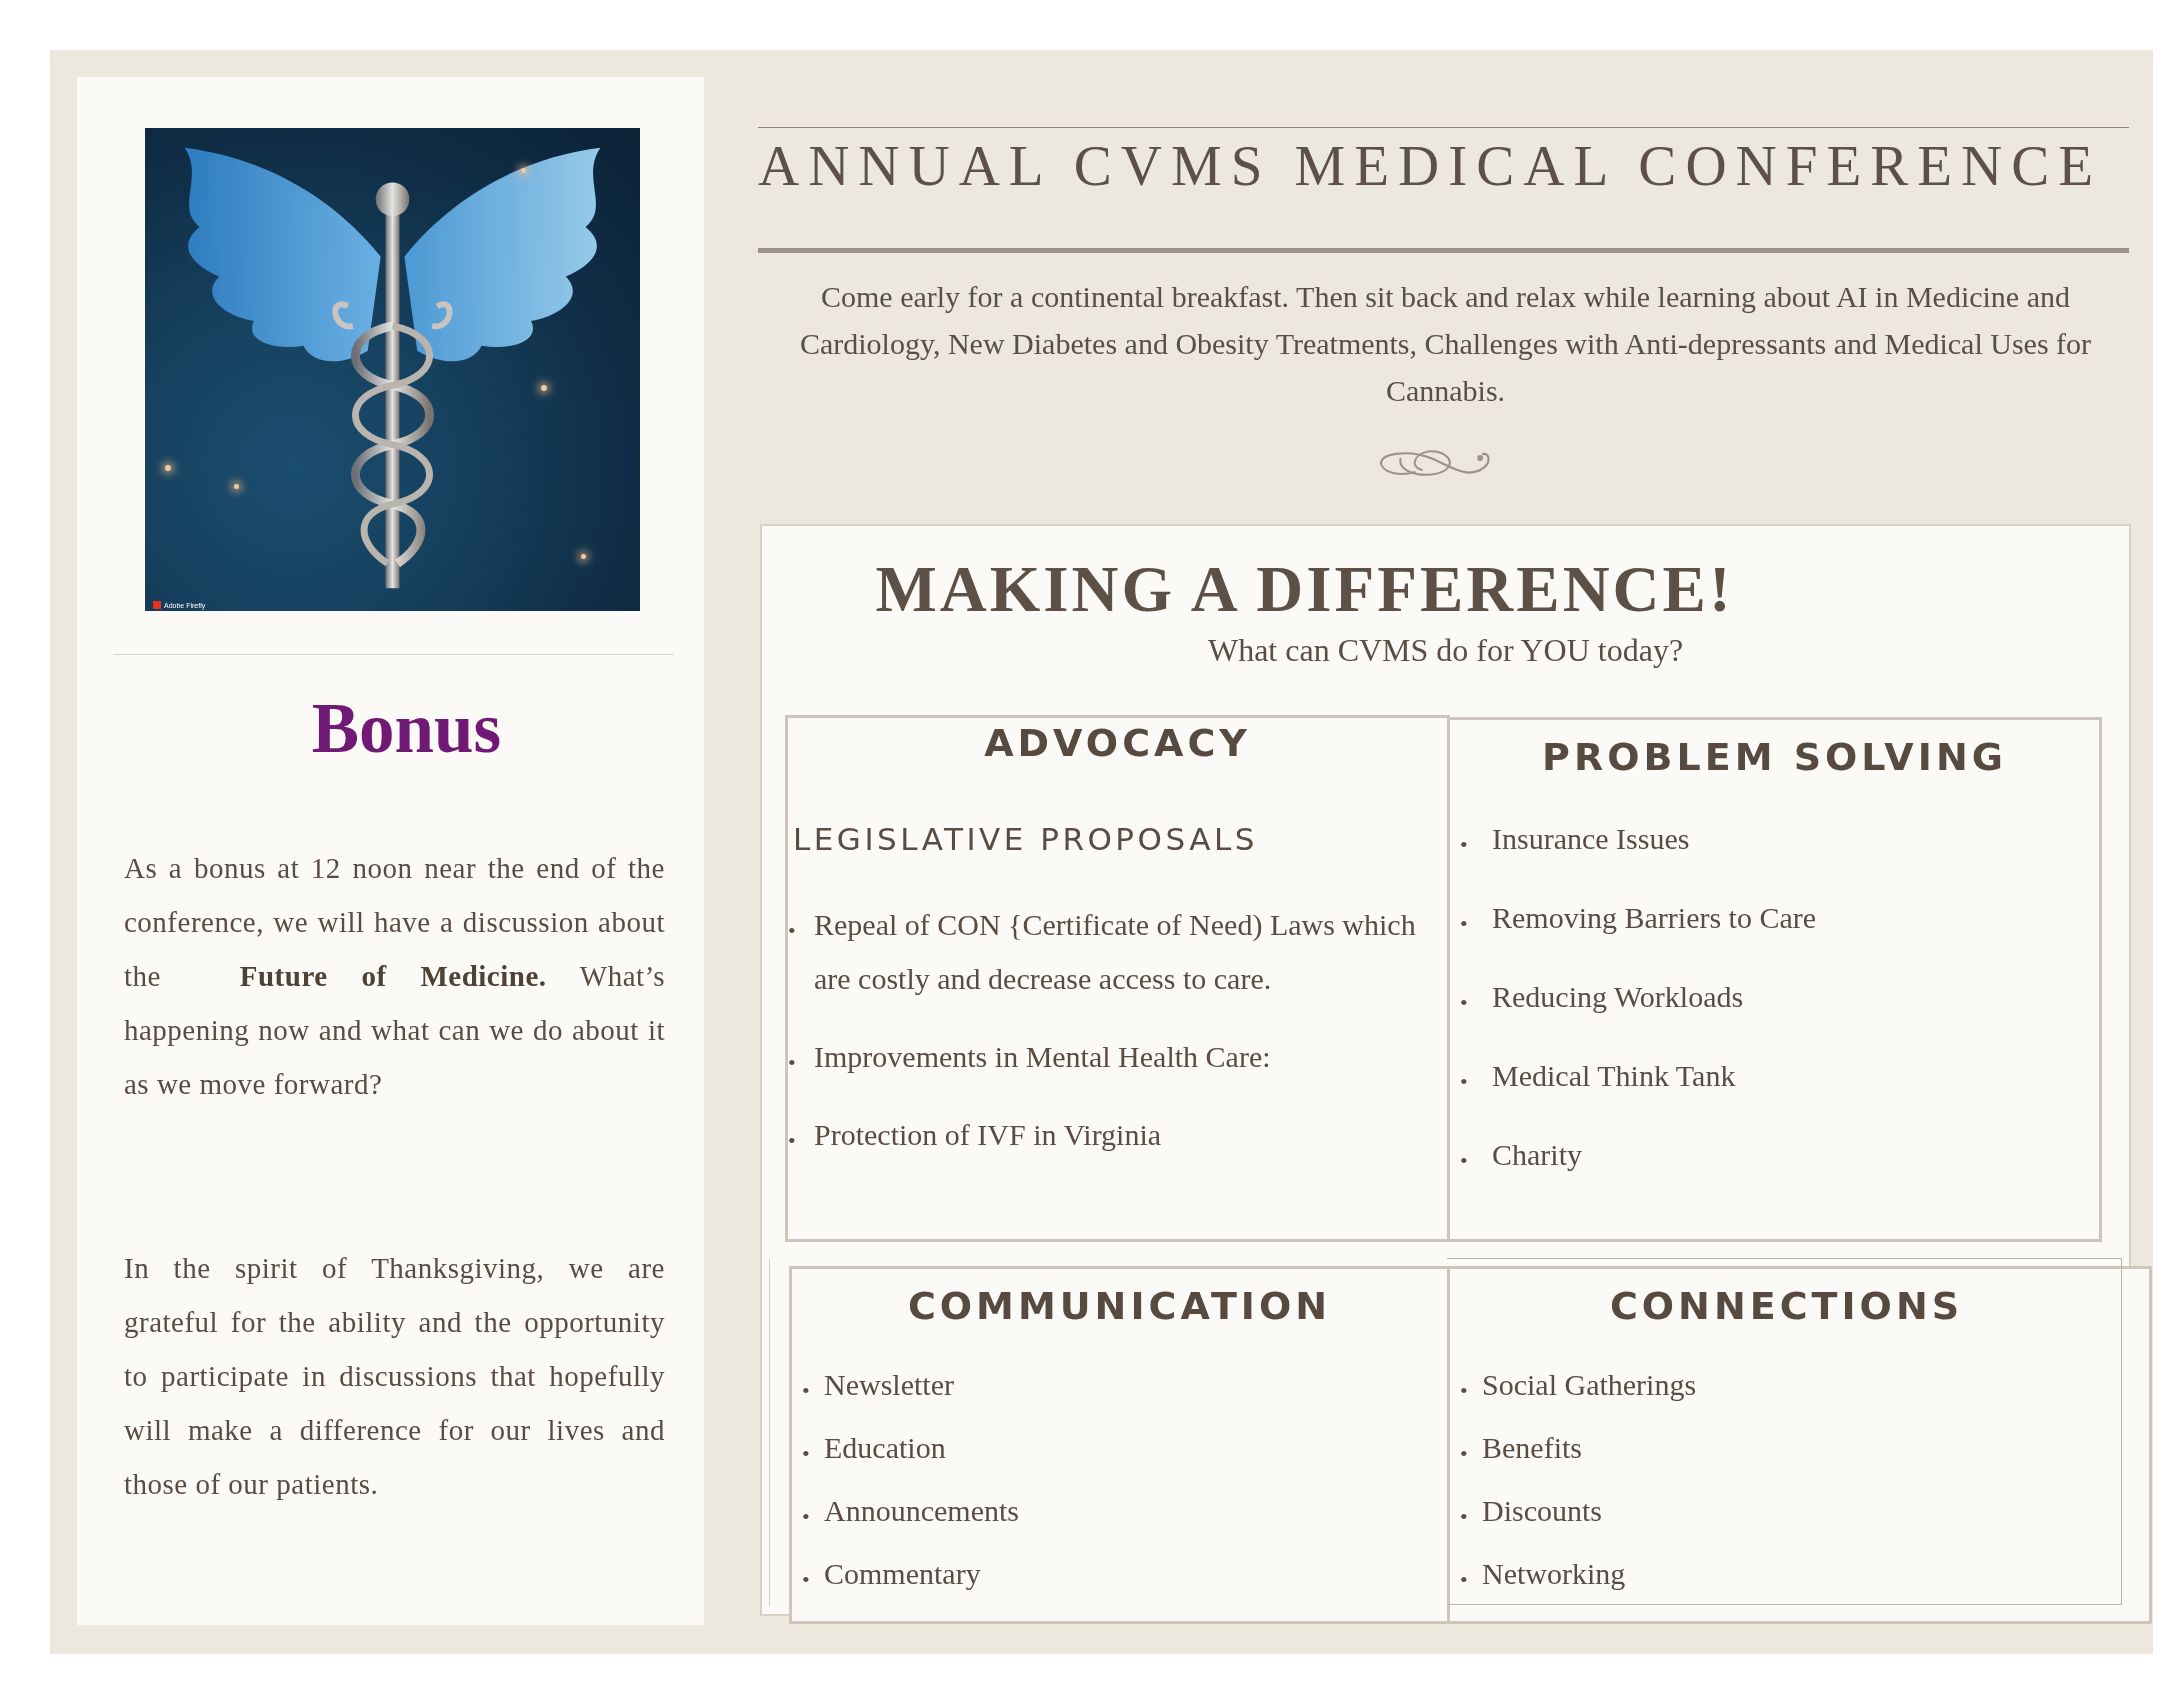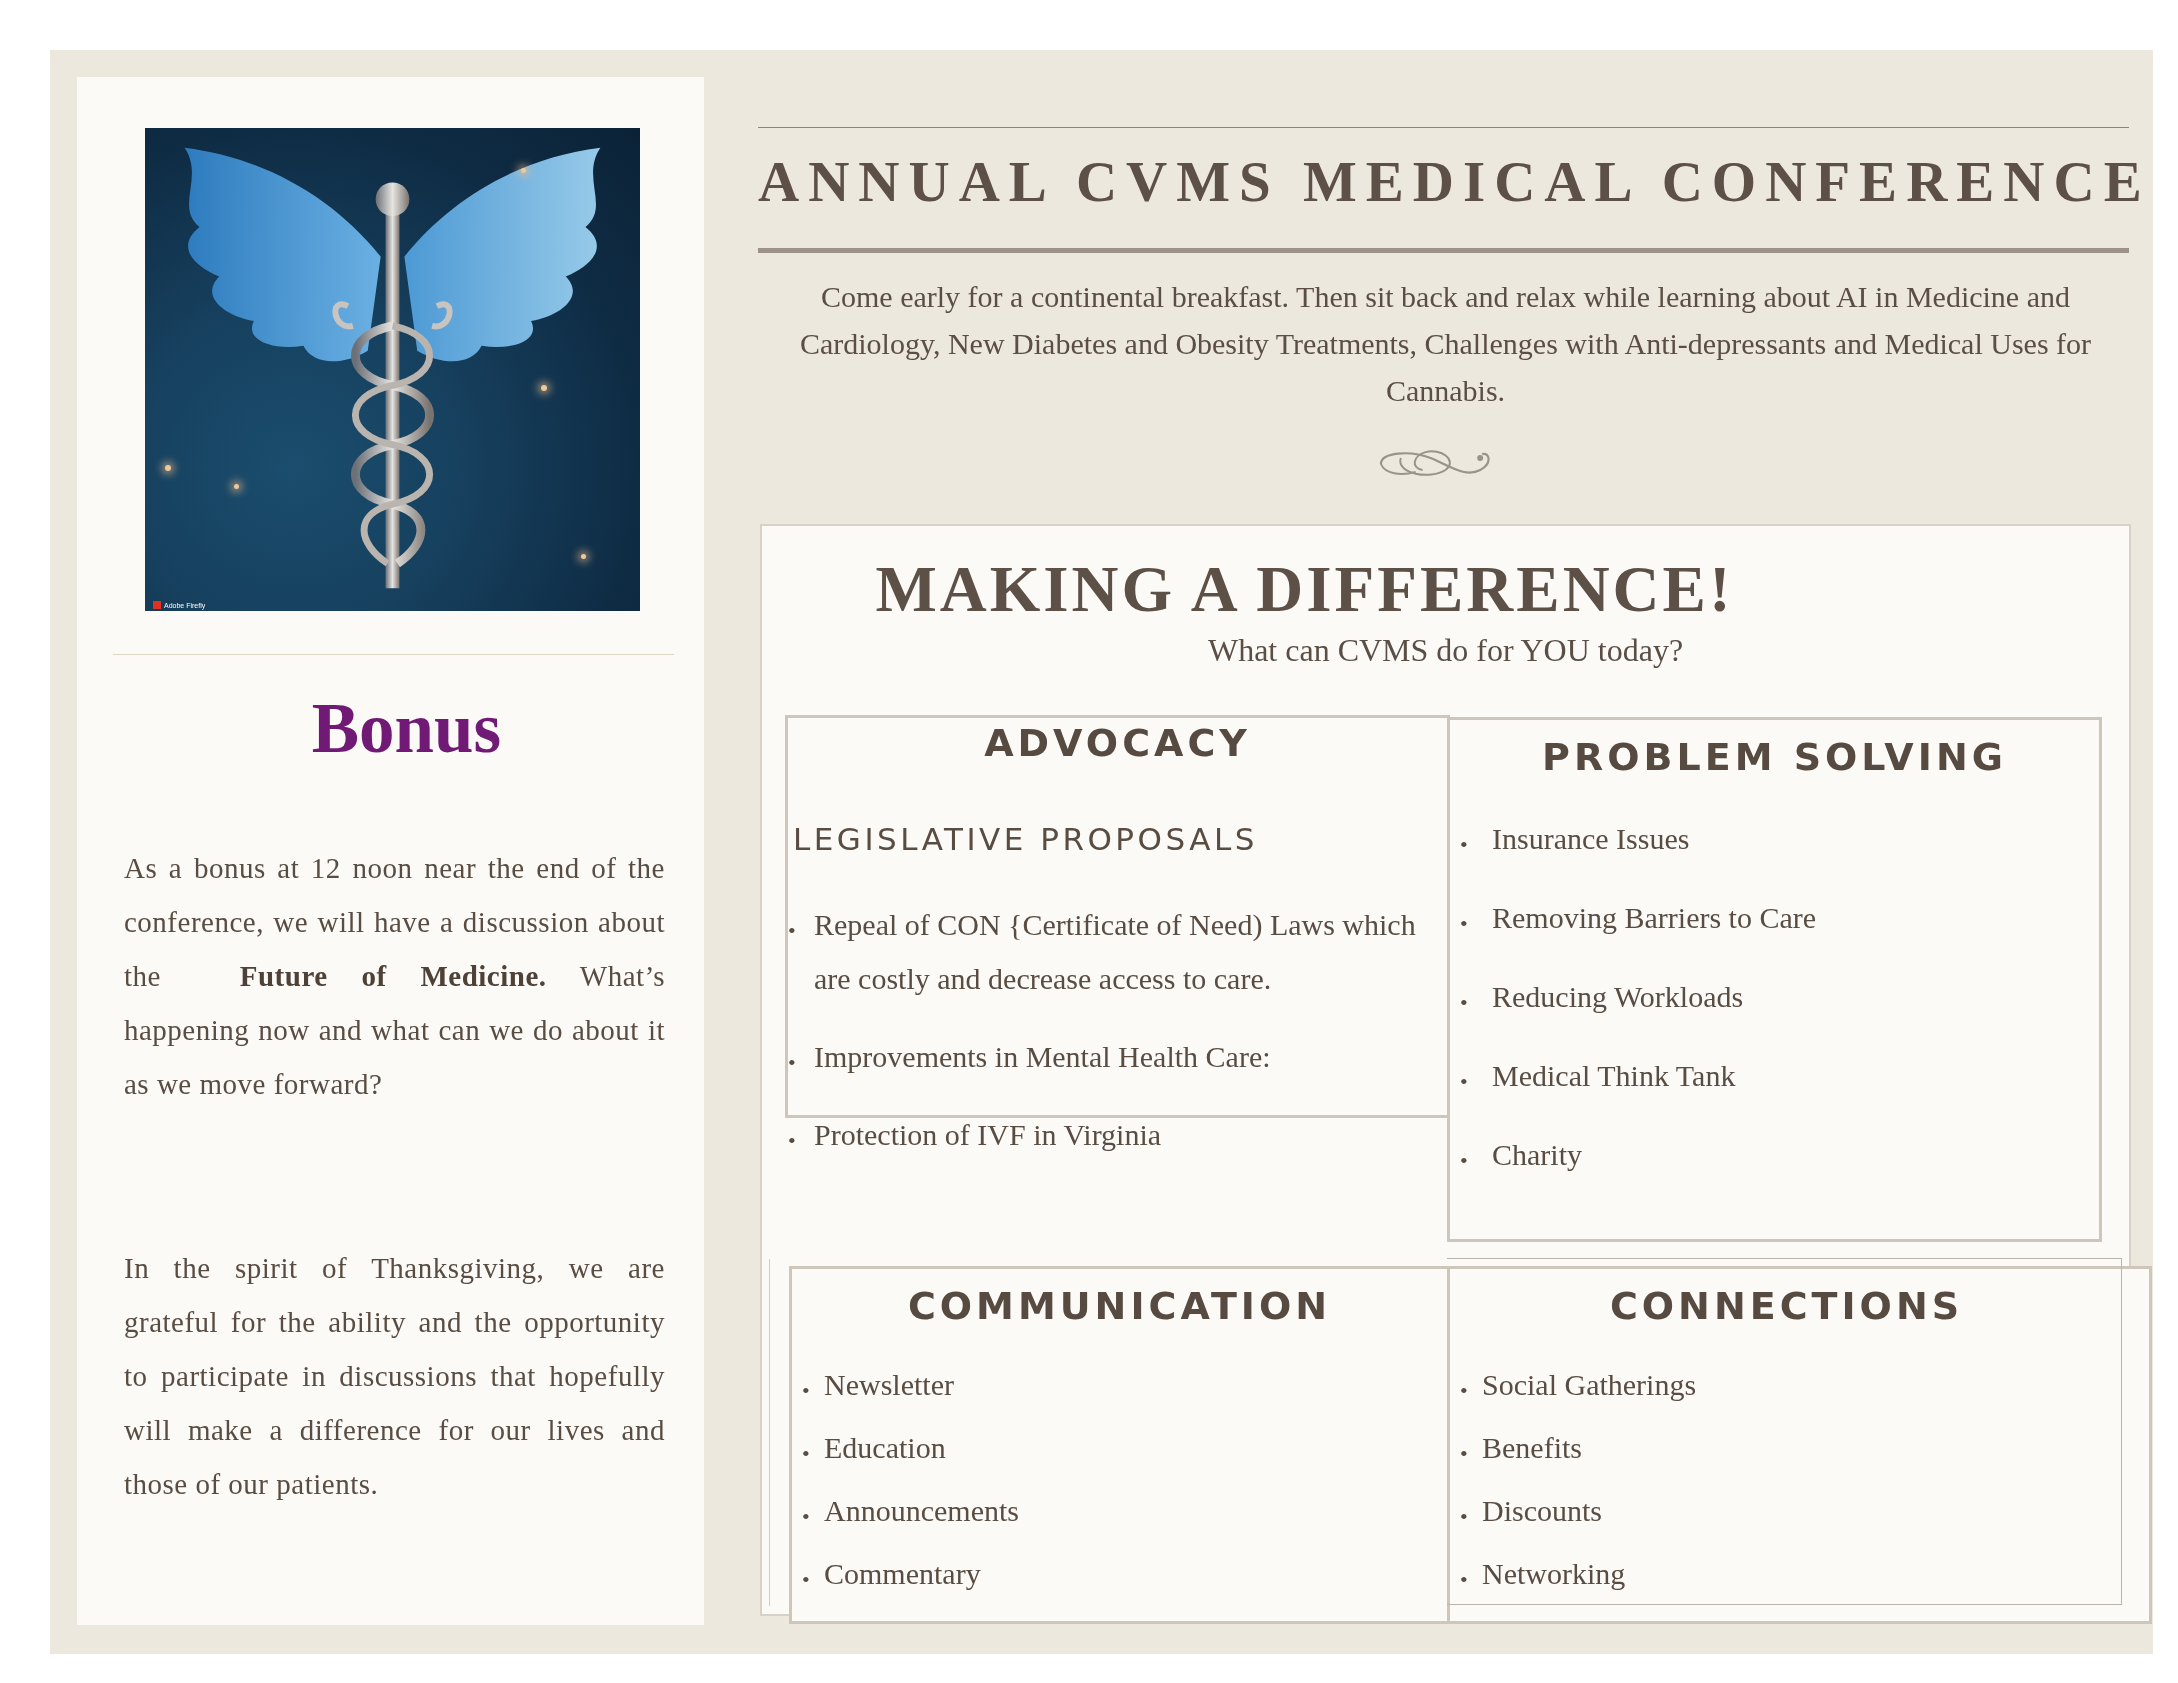--- a/index.html
+++ b/index.html
@@ -17,31 +17,31 @@
   #adobe-badge .mark { width: 8px; height: 8px; background: #e0321f; }
 
   #left-divider { left: 113px; top: 654px; width: 561px; height: 1px; background: #ddd5c3; }
   #bonus-title { left: 77px; top: 693px; width: 627px; text-align: center; font-size: 71px; color: #701a75; line-height: 1; margin-left: 16px; }
   .bonus-para { left: 124px; width: 541px; font-size: 29px; line-height: 54px; text-align: justify; text-align-last: left; color: #594c42; letter-spacing: 0.5px; }
   #bonus-p1 { top: 841px; }
   #bonus-p2 { top: 1241px; }
   .bonus-para b { font-weight: bold; color: #4e4238; margin-left: 45px; }
 
   #header-top-line { left: 758px; top: 127px; width: 1371px; height: 1px; background: #8e857c; }
-  #conference-title { left: 758px; top: 153px; width: 1371px; text-align: right; font-size: 57px; letter-spacing: 9px; color: #5d5047; line-height: 1; font-weight: bold; white-space: nowrap; }
+  #conference-title { left: 758px; top: 137px; width: 1371px; text-align: left; font-size: 57px; letter-spacing: 9px; color: #5d5047; line-height: 1; font-weight: normal; white-space: nowrap; }
   #header-thick-line { left: 758px; top: 248px; width: 1371px; height: 5px; background: #9c9287; }
   #description { left: 792px; top: 273px; width: 1307px; text-align: center; font-size: 30px; line-height: 47px; color: #5a4e45; }
   #flourish { left: 1371px; top: 444px; width: 129px; height: 40px; }
 
   #main-box { left: 760px; top: 524px; width: 1371px; height: 1092px; background: #fbfaf7; border: 2px solid #d8d1c6; }
   #making-title { left: 760px; top: 557px; width: 1089px; text-align: center; font-size: 65px; letter-spacing: 3px; color: #5d5047; line-height: 1; font-weight: bold; }
   #making-subtitle { left: 760px; top: 634px; width: 1371px; text-align: center; font-size: 32px; color: #5a4e45; line-height: 1; }
 
   .card { border: 3px solid #cfc6bb; background: #fbfaf7; }
-  #card-advocacy { left: 785px; top: 715px; width: 665px; height: 403px; }
+  #card-advocacy { left: 785px; top: 715px; width: 665px; height: 527px; }
   #card-problem { left: 1447px; top: 717px; width: 655px; height: 525px; }
   #card-communication { left: 789px; top: 1266px; width: 661px; height: 358px; }
   #card-connections { left: 1447px; top: 1266px; width: 705px; height: 358px; }
   #connections-inner-line { left: 1447px; top: 1258px; width: 675px; height: 347px; border: 1px solid #bdb4a9; border-left: none; }
   #main-inner-line { left: 769px; top: 1259px; width: 20px; height: 347px; border-left: 1px solid #d3ccc1; }
 
   .card-heading { position: absolute; left: 0; width: 100%; text-align: center; font-family: "DejaVu Sans", sans-serif; font-weight: bold; font-size: 38px; letter-spacing: 4px; color: #574b41; line-height: 1; }
   .card ul { position: absolute; list-style: none; }
   .card li { position: relative; font-size: 30px; color: #594c42; }
   .card li .bullet { position: absolute; font-size: 22px; top: 6px; }

